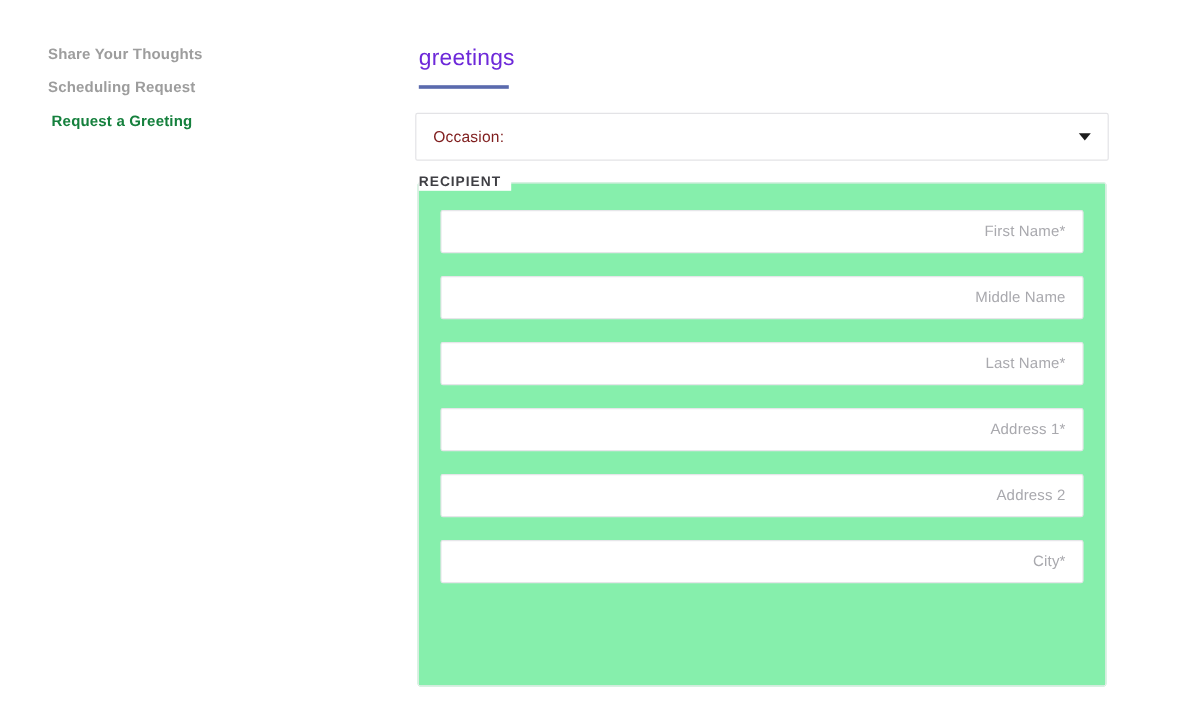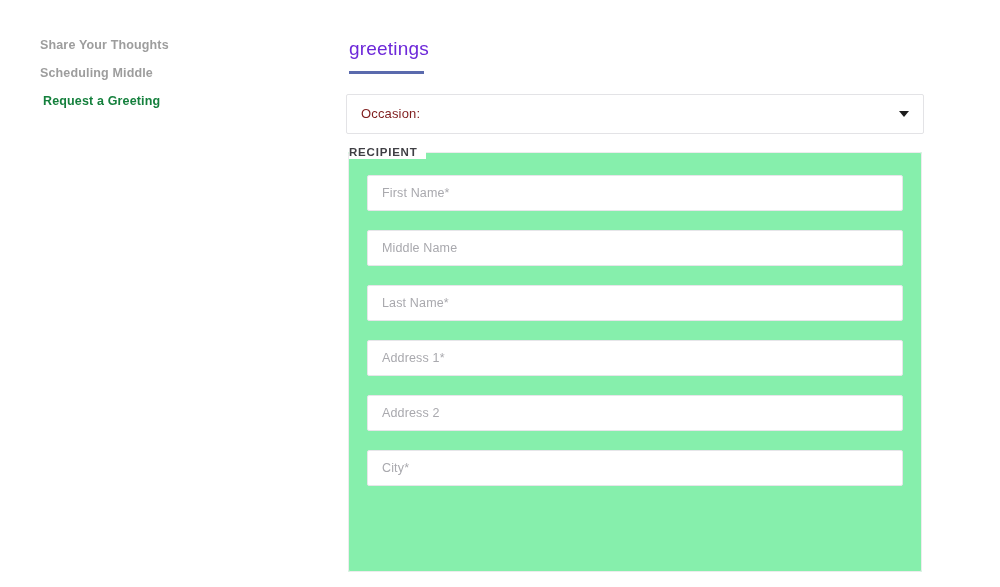--- a/index.html
+++ b/index.html
@@ -149,38 +149,39 @@
     margin-bottom: 19px;
     padding: 0 14px;
     background: #ffffff;
     border: 1px solid #e6e6e9;
     border-radius: 2px;
     font-family: "Liberation Sans", sans-serif;
     font-size: 12.5px;
     color: #3a3a3a;
     letter-spacing: 0.15px;
     outline: none;
+    text-align: right;
   }
   .field::placeholder {
     color: #a9a9ae;
     opacity: 1;
   }
   .field:last-child {
     margin-bottom: 0;
   }
 </style>
 </head>
 <body>
 
 <div class="page">
 
   <nav class="sidebar">
     <ul class="nav-list">
       <li class="nav-item">Share Your Thoughts</li>
-      <li class="nav-item">Scheduling Middle</li>
+      <li class="nav-item">Scheduling Request</li>
       <li class="nav-item active">Request a Greeting</li>
     </ul>
   </nav>
 
   <main class="content">
 
     <div class="tab-bar">
       <span class="tab">greetings</span>
       <div class="tab-underline"></div>
     </div>

